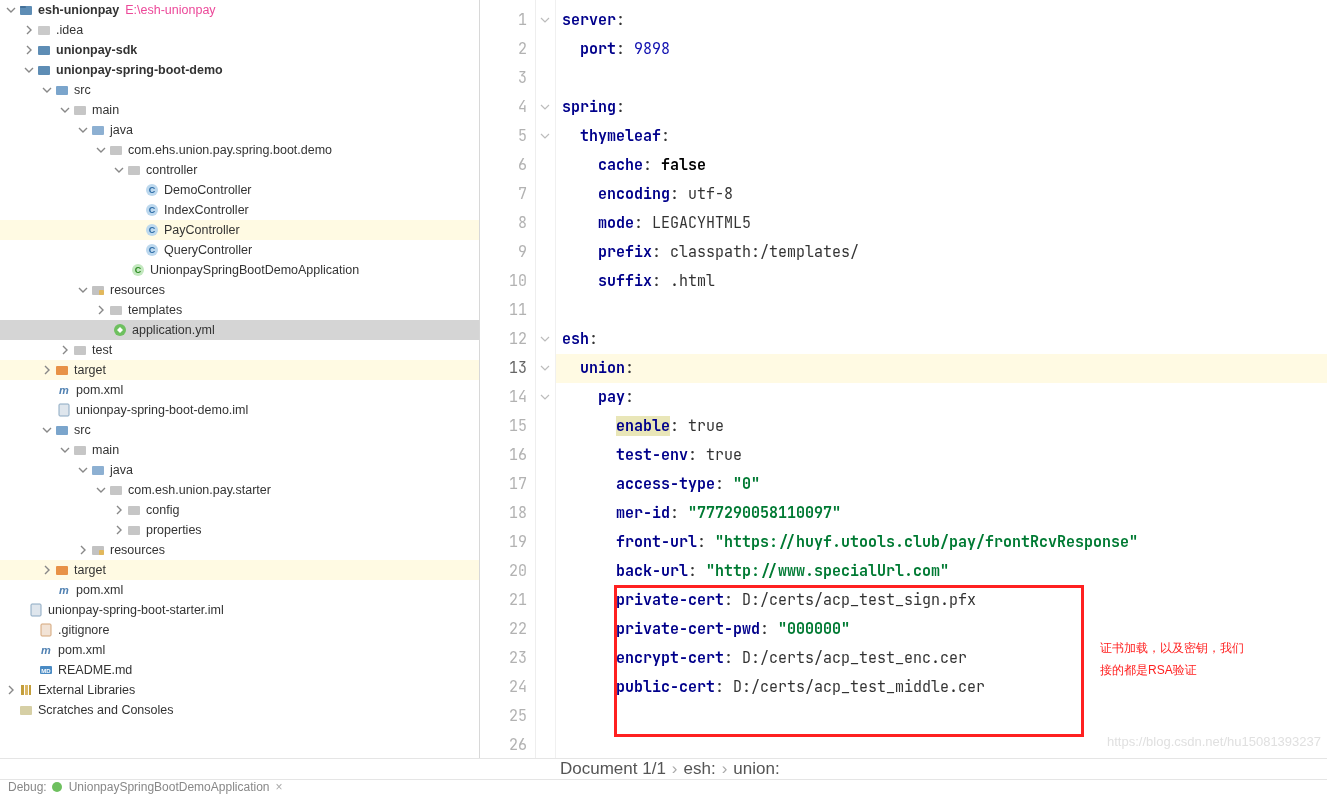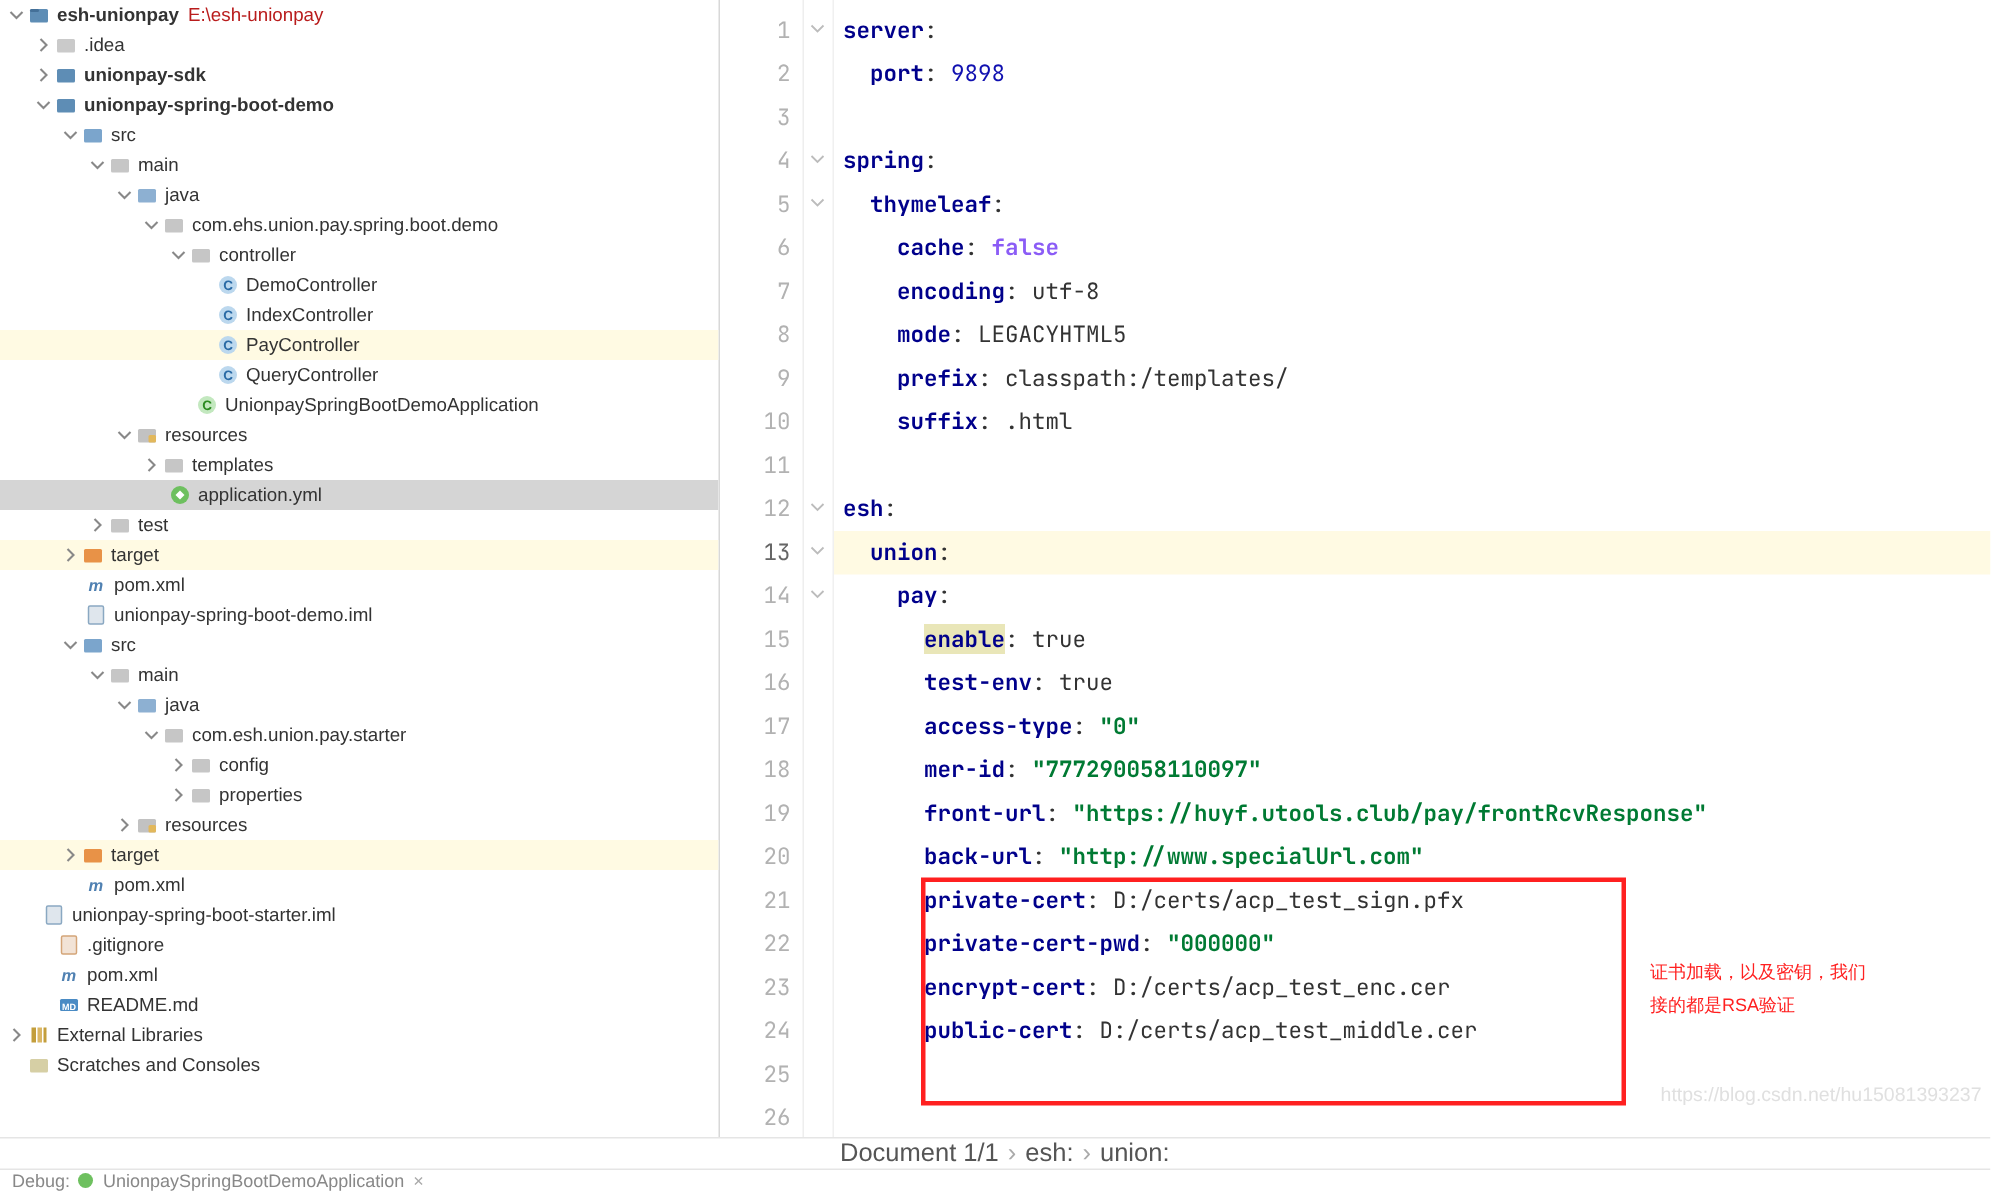--- a/index.html
+++ b/index.html
@@ -52,21 +52,21 @@
 .folder-orange { color: #e89247; }
 .icon-class { color: #4a8bc4; }
 .icon-app   { color: #41a43a; }
 .maven-m    { color: #5b8ab7; }
 .iml-icon   { color: #5b8ab7; }
 .md-icon    { color: #4a8bc4; }
 .lib-icon   { color: #c39e3c; }
 .label { font-weight: 400; }
 .bold  { font-weight: 700; }
 .selected-text { }
-.path-hint { color: #b91c1c; margin-left: 6px; }
+.path-hint { color: #ec4899; margin-left: 6px; }
 .editor-pane {
   flex: 1;
   display: flex;
   position: relative;
   font-family: "JetBrains Mono","Consolas",monospace;
   font-size: 15px;
 }
 .gutter {
   width: 56px;
   background: #fff;
@@ -97,36 +97,36 @@
   position: relative;
   line-height: 29px;
 }
 .code-line { height: 29px; padding-left: 6px; white-space: pre; }
 .code-line.curline { background: #fffae3; }
 .kw { color: #00008b; font-weight: 700; }
 .hlkey { color: #00008b; font-weight: 700; background: #e9e6b8; }
 .val { color: #333; }
 .num { color: #1010b0; }
 .str { color: #007a33; font-weight: 700; }
-.bool{ color: #8b5cf6; font-weight: 700; }
+.bool{ color: #000000; font-weight: 700; }
 .redbox {
   position: absolute;
   border: 3px solid #ff2020;
 }
 .redlabel {
   position: absolute;
   color: #ff2020;
   font-size: 12px;
   font-family: "Microsoft YaHei", sans-serif;
   line-height: 22px;
 }
 .watermark {
   position: absolute;
   right: 6px;
-  bottom: 14px;
+  bottom: 2px;
   color: #e0e0e0;
   font-size: 13px;
   font-family: sans-serif;
   pointer-events: none;
 }
 .breadcrumb {
   height: 22px;
   border-top: 1px solid #e5e5e5;
   display: flex;
   align-items: flex-end;

